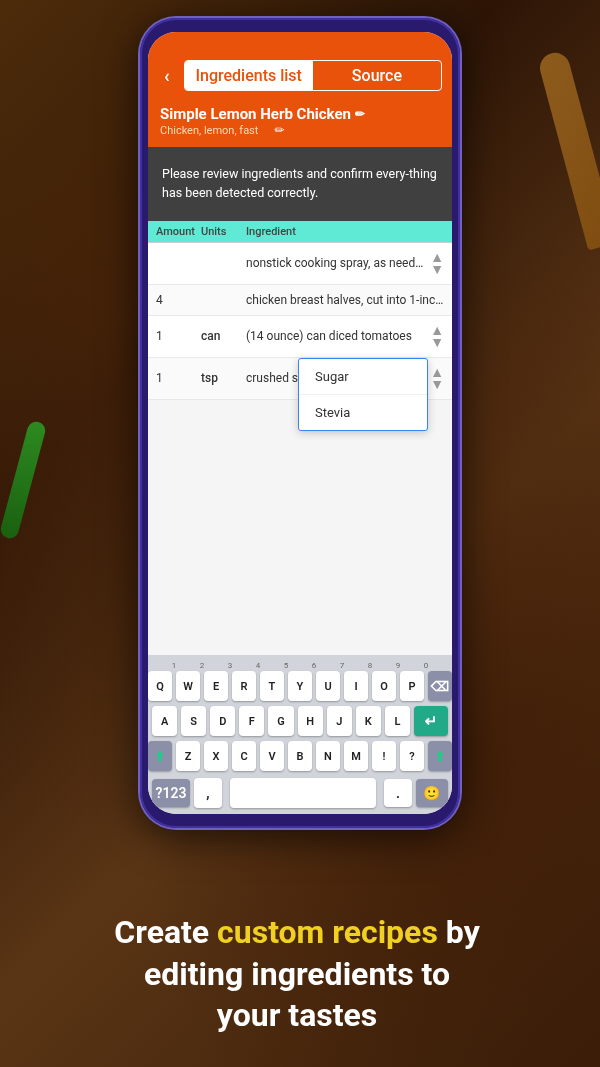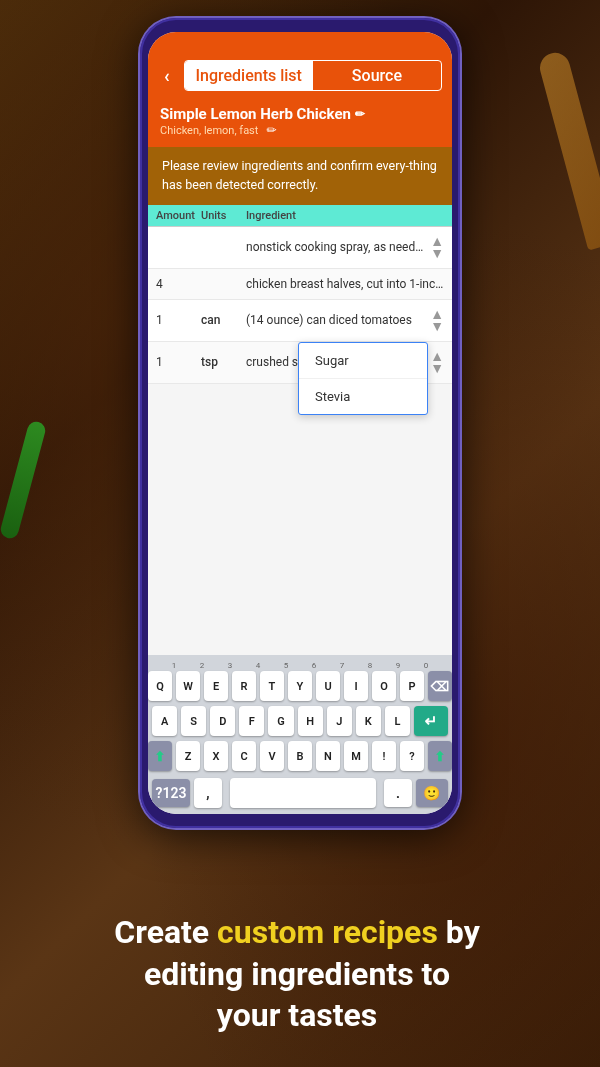--- a/index.html
+++ b/index.html
@@ -121,27 +121,27 @@
     .edit-icon {
       font-size: 12px;
       color: white;
     }
 
     .recipe-tags {
       color: #ffdab0;
       font-size: 11px;
       display: flex;
       align-items: center;
-      gap: 8px;
+      gap: 16px;
     }
 
     
     .info-banner {
-      background: #a16207;
-      padding: 10px 14px;
+      background: #404040;
+      padding: 18px 14px;
     }
 
     .info-text {
       color: white;
       font-size: 12.5px;
       line-height: 1.5;
     }
 
     
     .table-header {

